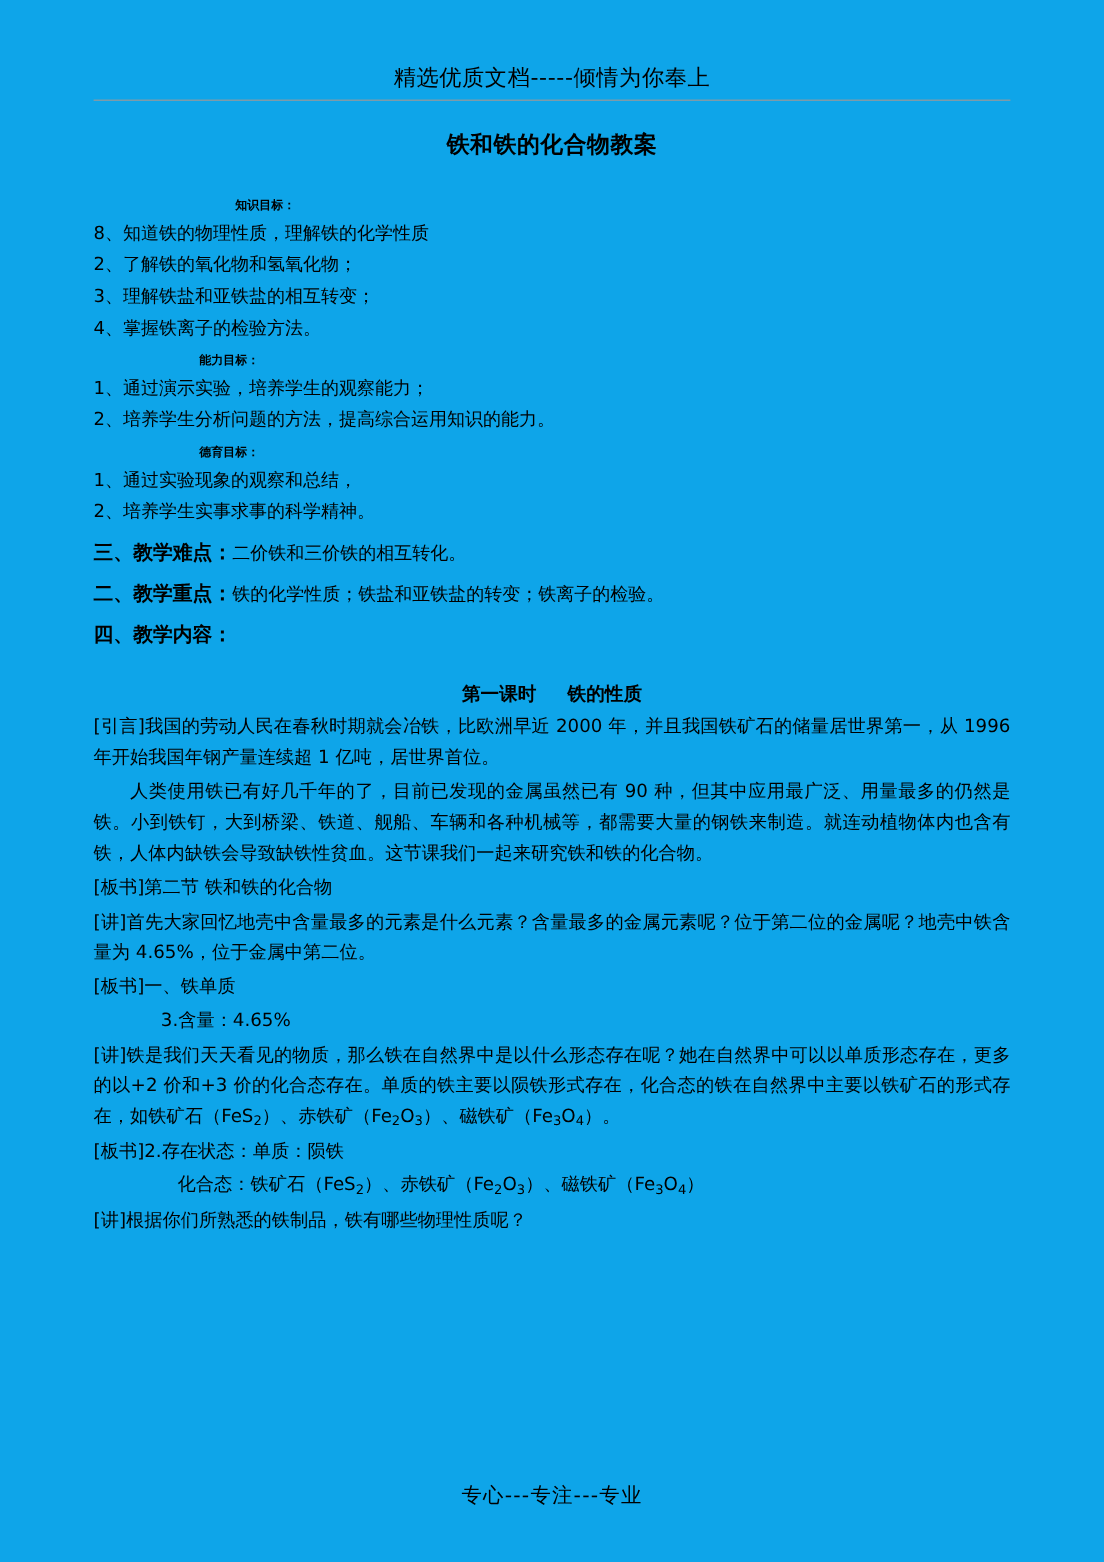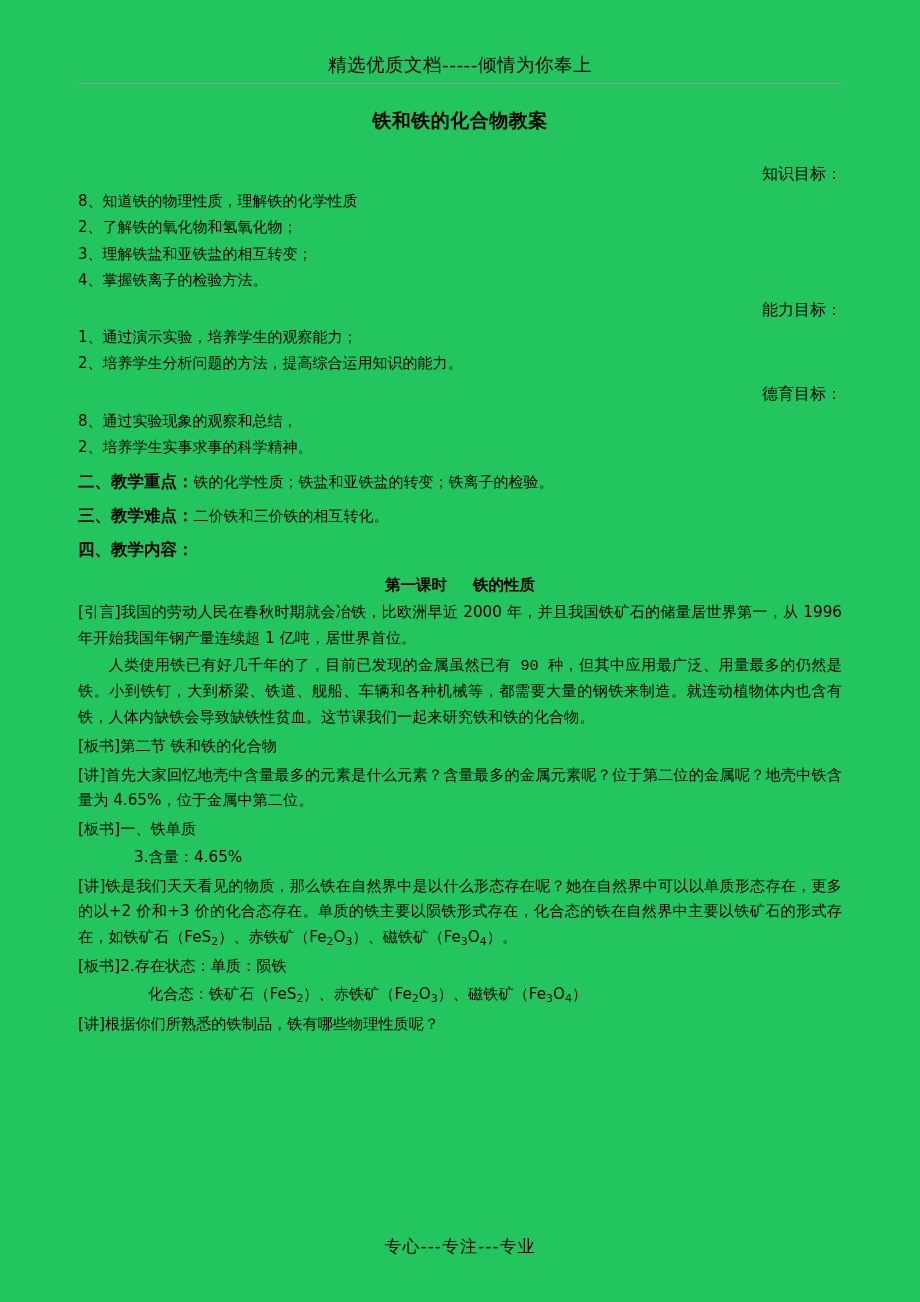--- a/index.html
+++ b/index.html
@@ -9,21 +9,21 @@
   }
   body {
     font-family: "DejaVu Sans", "Liberation Sans", sans-serif;
     color: #000000;
   }
   .page {
     position: relative;
     width: 920px;
     height: 1302px;
     margin: 0 auto;
-    background: #22c55e;
+    background: #0ea5e9;
     box-sizing: border-box;
     padding: 52px 78px 30px 78px;
     overflow: hidden;
   }
   .header-banner {
     text-align: center;
     font-size: 18.5px;
     letter-spacing: 0.5px;
     font-family: "DejaVu Sans", "Liberation Sans", sans-serif;
     font-weight: 400;
@@ -43,44 +43,43 @@
   .sec-head {
     font-size: 16.5px;
     font-weight: bold;
     margin: 12px 0 8px 0;
   }
   .sec-head .normal {
     font-weight: normal;
     font-size: 15px;
   }
   .sub-head {
-    font-size: 16px;
-    font-weight: normal;
+    font-size: 10px;
+    font-weight: bold;
     margin: 8px 0 4px 0;
-    text-align: right;
   }
   .indent-1 { margin-left: 118px; }
   .indent-2 { margin-left: 88px; }
   .line {
     font-size: 15px;
     line-height: 1.62;
     margin: 2px 0;
   }
   .para {
     font-size: 15.2px;
     line-height: 1.68;
     margin: 3px 0;
     text-align: justify;
   }
-  .para.indent-first { text-indent: 2em; font-family: Liberation Mono, monospace; }
+  .para.indent-first { text-indent: 2em; }
   .center-line {
     text-align: center;
     font-size: 15.5px;
     font-weight: bold;
-    margin: 14px 0 4px 0;
+    margin: 28px 0 4px 0;
   }
   .center-line .gap { display: inline-block; width: 26px; }
   .small-indent { margin-left: 56px; }
   .mid-indent { margin-left: 70px; }
   sub {
     font-size: 0.72em;
     vertical-align: -0.25em;
   }
   .footer {
     position: absolute;
@@ -107,29 +106,29 @@
   <div class="line indent-2">8、知道铁的物理性质，理解铁的化学性质</div>
   <div class="line indent-2">2、了解铁的氧化物和氢氧化物；</div>
   <div class="line indent-2">3、理解铁盐和亚铁盐的相互转变；</div>
   <div class="line indent-2">4、掌握铁离子的检验方法。</div>
 
   <div class="sub-head indent-2">能力目标：</div>
   <div class="line indent-2">1、通过演示实验，培养学生的观察能力；</div>
   <div class="line indent-2">2、培养学生分析问题的方法，提高综合运用知识的能力。</div>
 
   <div class="sub-head indent-2">德育目标：</div>
-  <div class="line indent-2">8、通过实验现象的观察和总结，</div>
+  <div class="line indent-2">1、通过实验现象的观察和总结，</div>
   <div class="line indent-2">2、培养学生实事求事的科学精神。</div>
 
   <div class="sec-head">
-    <span>二、教学重点：</span><span class="normal">铁的化学性质；铁盐和亚铁盐的转变；铁离子的检验。</span>
+    <span>三、教学难点：</span><span class="normal">二价铁和三价铁的相互转化。</span>
   </div>
 
   <div class="sec-head">
-    <span>三、教学难点：</span><span class="normal">二价铁和三价铁的相互转化。</span>
+    <span>二、教学重点：</span><span class="normal">铁的化学性质；铁盐和亚铁盐的转变；铁离子的检验。</span>
   </div>
 
   <div class="sec-head">四、教学内容：</div>
 
   <div class="center-line">
     <span>第一课时</span><span class="gap"></span><span>铁的性质</span>
   </div>
 
   <div class="para">[引言]我国的劳动人民在春秋时期就会冶铁，比欧洲早近 2000 年，并且我国铁矿石的储量居世界第一，从 1996 年开始我国年钢产量连续超 1 亿吨，居世界首位。</div>
   <div class="para indent-first">人类使用铁已有好几千年的了，目前已发现的金属虽然已有 90 种，但其中应用最广泛、用量最多的仍然是铁。小到铁钉，大到桥梁、铁道、舰船、车辆和各种机械等，都需要大量的钢铁来制造。就连动植物体内也含有铁，人体内缺铁会导致缺铁性贫血。这节课我们一起来研究铁和铁的化合物。</div>

